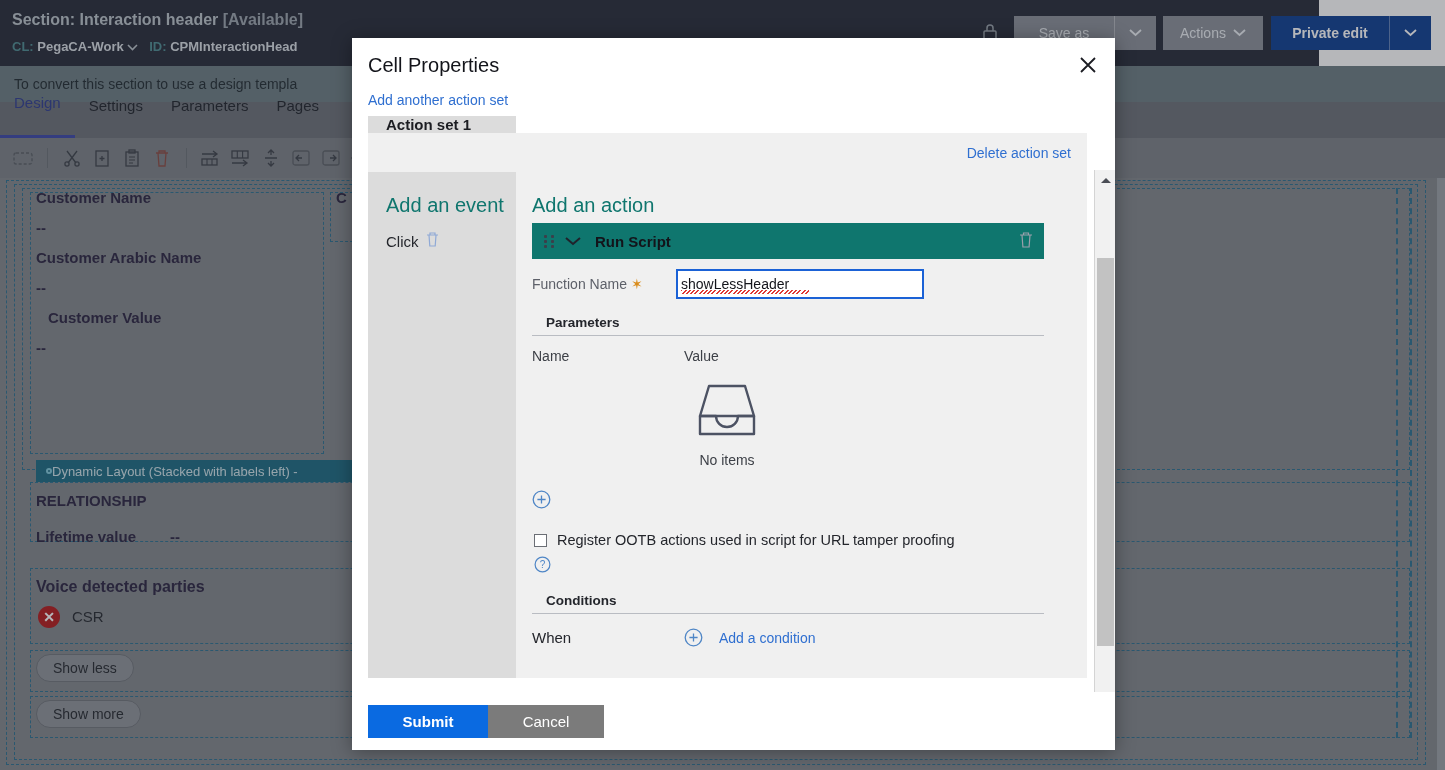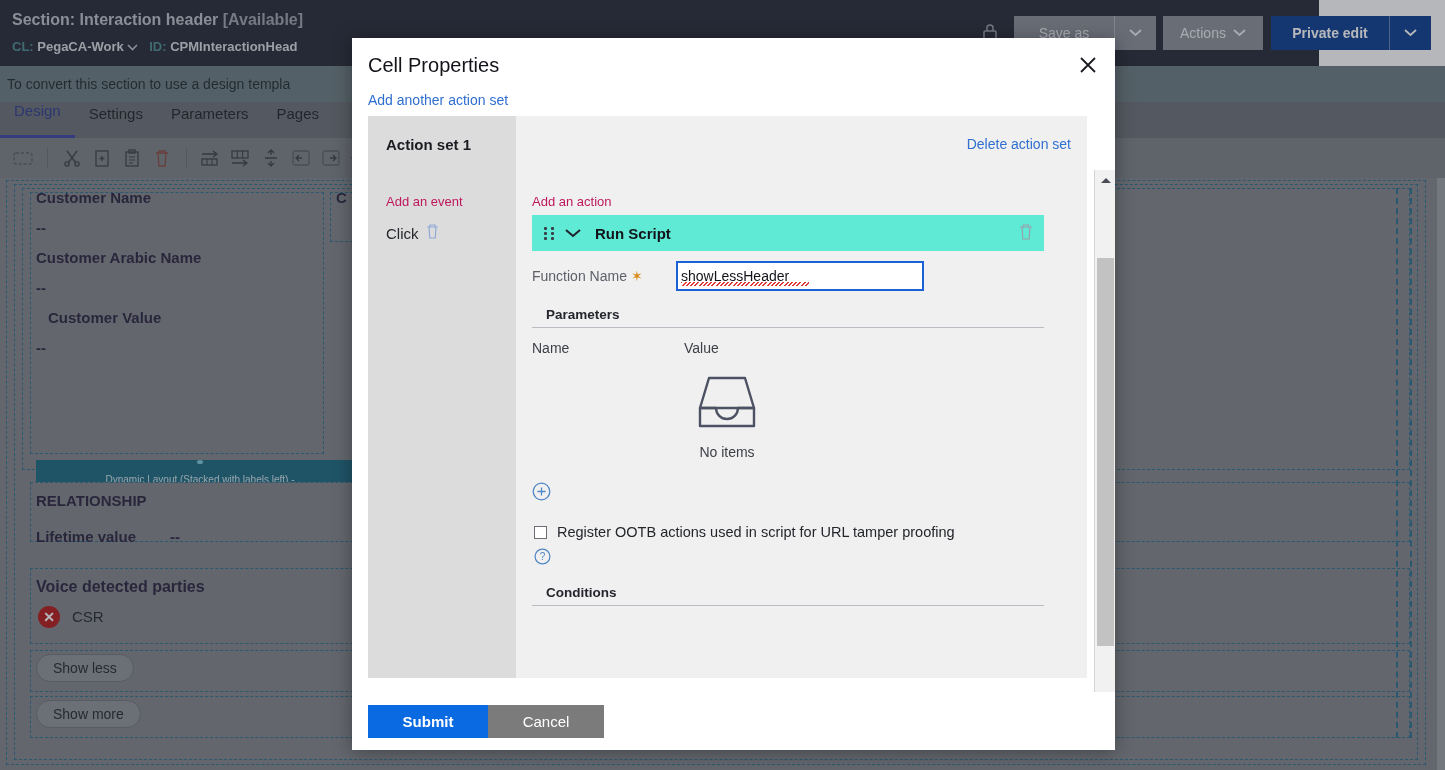--- a/index.html
+++ b/index.html
@@ -36,51 +36,51 @@
     position: absolute; height: 34px; background: #8a8f98; color: #e9edf1;
     font-size: 14px; display: flex; align-items: center; justify-content: center;
     border: none; cursor: pointer;
   }
   .tb-btn.primary { background: #0b3d91; color: #ffffff; font-weight: bold; }
   .tb-split { border-left: 1px solid rgba(255,255,255,.35); }
 
   .bg-banner {
     position: absolute; left: 0; top: 66px; width: 1445px; height: 36px;
     background: #6b7b82; color: #1f2a2f; font-size: 14px;
-    display: flex; align-items: center; padding-left: 7px;
+    display: flex; align-items: center; padding-left: 14px;
     white-space: nowrap; overflow: hidden;
   }
   .bg-tabs {
     position: absolute; left: 0; top: 102px; width: 1445px; height: 36px;
     background: #6b7077; display: flex; align-items: flex-end;
   }
   .bg-tab {
-    font-size: 15px; color: #1e222a; padding: 0 14px 16px 14px; cursor: pointer;
+    font-size: 15px; color: #1e222a; padding: 0 14px 24px 14px; cursor: pointer;
   }
   .bg-tab.active { color: #2e3c8f; border-bottom: 3px solid #3a46a8; }
 
   .bg-toolbar {
     position: absolute; left: 0; top: 138px; width: 1445px; height: 40px;
     background: #7b8086; display: flex; align-items: center; padding-left: 10px; gap: 4px;
   }
   .tbi { width: 26px; height: 26px; display: flex; align-items: center; justify-content: center; cursor: pointer; }
   .tb-sep { width: 1px; height: 20px; background: #6a6f75; margin: 0 7px; }
 
   .bg-canvas {
     position: absolute; left: 0; top: 178px; width: 1445px; height: 592px;
     background: #82868b;
   }
   .dash-box { position: absolute; border: 1px dashed #2b6f8f; }
   .dash-box.v { border-left: 2px dashed #2b6f8f; border-right: none; border-top: none; border-bottom: none; }
   .bg-label { position: absolute; font-size: 15px; font-weight: bold; color: #2a2340; white-space: nowrap; }
   .bg-dash-val { position: absolute; font-size: 15px; font-weight: bold; color: #2a2340; }
   .dl-bar {
     position: absolute; height: 22px; background: #1b6a82; color: #cfe3e9;
-    font-size: 10px; display: flex; align-items: center; gap: 10px; padding-left: 10px;
-    white-space: nowrap; overflow: hidden; flex-direction: column;
+    font-size: 13px; display: flex; align-items: center; gap: 0; padding-left: 10px;
+    white-space: nowrap; overflow: hidden;
   }
   .dl-dot { width: 6px; height: 6px; border-radius: 50%; border: 2px solid #7fc7da; }
   .pill-btn {
     position: absolute; height: 28px; border: 1px solid #6f747a; border-radius: 14px;
     background: #8e9298; color: #24282e; font-size: 14px;
     display: flex; align-items: center; padding: 0 16px; cursor: pointer;
   }
   .err-icon {
     position: absolute; width: 22px; height: 22px; border-radius: 50%;
     background: #b3191b; color: #fff; font-size: 14px; font-weight: bold;
@@ -110,41 +110,41 @@
   .add-set-link {
     margin: 0 0 8px 16px; font-size: 14px; color: #2f6fd0; cursor: pointer; display: inline-block;
   }
 
   .modal-body {
     position: relative; flex: 1 1 auto; margin: 0 0 0 16px; overflow: hidden;
     display: flex;
   }
   .body-inner { width: 719px; position: relative; }
 
-  .set-head { display: flex; height: 56px; }
+  .set-head { display: flex; height: 56px; flex-direction: column; }
   .set-head-left {
     width: 148px; background: #dcdcdc; display: flex; align-items: center;
     padding-left: 18px; font-size: 15px; font-weight: bold; color: #1c1d22;
   }
   .set-head-right {
     flex: 1; background: #f0f0f0; display: flex; align-items: center;
     justify-content: flex-end; padding-right: 16px;
   }
   .del-set-link { font-size: 14px; color: #2f6fd0; cursor: pointer; }
 
   .set-body { display: flex; height: 506px; }
   .set-left { width: 148px; background: #dcdcdc; padding: 22px 0 0 18px; }
   .set-right { flex: 1; background: #f0f0f0; padding: 22px 0 4px 16px; position: relative; }
 
-  .lnk { font-size: 13px; color: #be185d; cursor: pointer; }
+  .lnk { font-size: 20px; color: #0f766e; cursor: pointer; }
   .evt-row { display: flex; align-items: center; gap: 6px; margin-top: 14px; }
   .evt-name { font-size: 15px; color: #24262c; }
 
   .action-card {
-    margin-top: 6px; width: 512px; background: #5eead4;
+    margin-top: 6px; width: 512px; background: #0f766e;
     display: flex; align-items: center; height: 36px; padding: 0 10px 0 12px;
   }
   .drag-dots { display: grid; grid-template-columns: repeat(2, 4px); gap: 2px 3px; }
   .drag-dots i { width: 3px; height: 3px; background: #3b3f4a; display: block; border-radius: 1px; }
   .chev { margin-left: 10px; cursor: pointer; }
   .action-name { margin-left: 14px; font-size: 15px; font-weight: bold; color: #13141a; }
   .action-del { margin-left: auto; cursor: pointer; }
 
   .fn-row { display: flex; align-items: center; margin-top: 10px; }
   .fn-label { width: 144px; font-size: 14px; color: #5d6069; }
@@ -499,20 +499,30 @@
             <span class="help-icon">
               <svg width="17" height="17" viewBox="0 0 17 17">
                   <circle cx="8.5" cy="8.5" r="7.4" fill="none" stroke="#4f86c6" stroke-width="1.2"></circle>
                   <text x="8.5" y="12" font-size="10" fill="#4f86c6" text-anchor="middle" font-family="Liberation Sans, sans-serif">?</text>
                 </svg>
             </span>
 
             <div class="sec-title">Conditions</div>
             <div class="hr"></div>
 
+            <div class="when-row">
+              <span class="when-lbl">When</span>
+              <span class="when-plus">
+                <svg width="19" height="19" viewBox="0 0 19 19">
+                    <circle cx="9.5" cy="9.5" r="8.3" fill="none" stroke="#4f86c6" stroke-width="1.3"></circle>
+                    <path d="M9.5 5.4v8.2M5.4 9.5h8.2" stroke="#4f86c6" stroke-width="1.3"></path>
+                  </svg>
+              </span>
+              <span class="when-link">Add a condition</span>
+            </div>
 
           </div>
         </div>
 
       </div>
 
       <div class="mscroll">
         <span class="ms-arrow up">
           <svg width="12" height="8" viewBox="0 0 12 8">
               <path d="M1 7l5-5 5 5z" fill="#4a4d55"></path>

